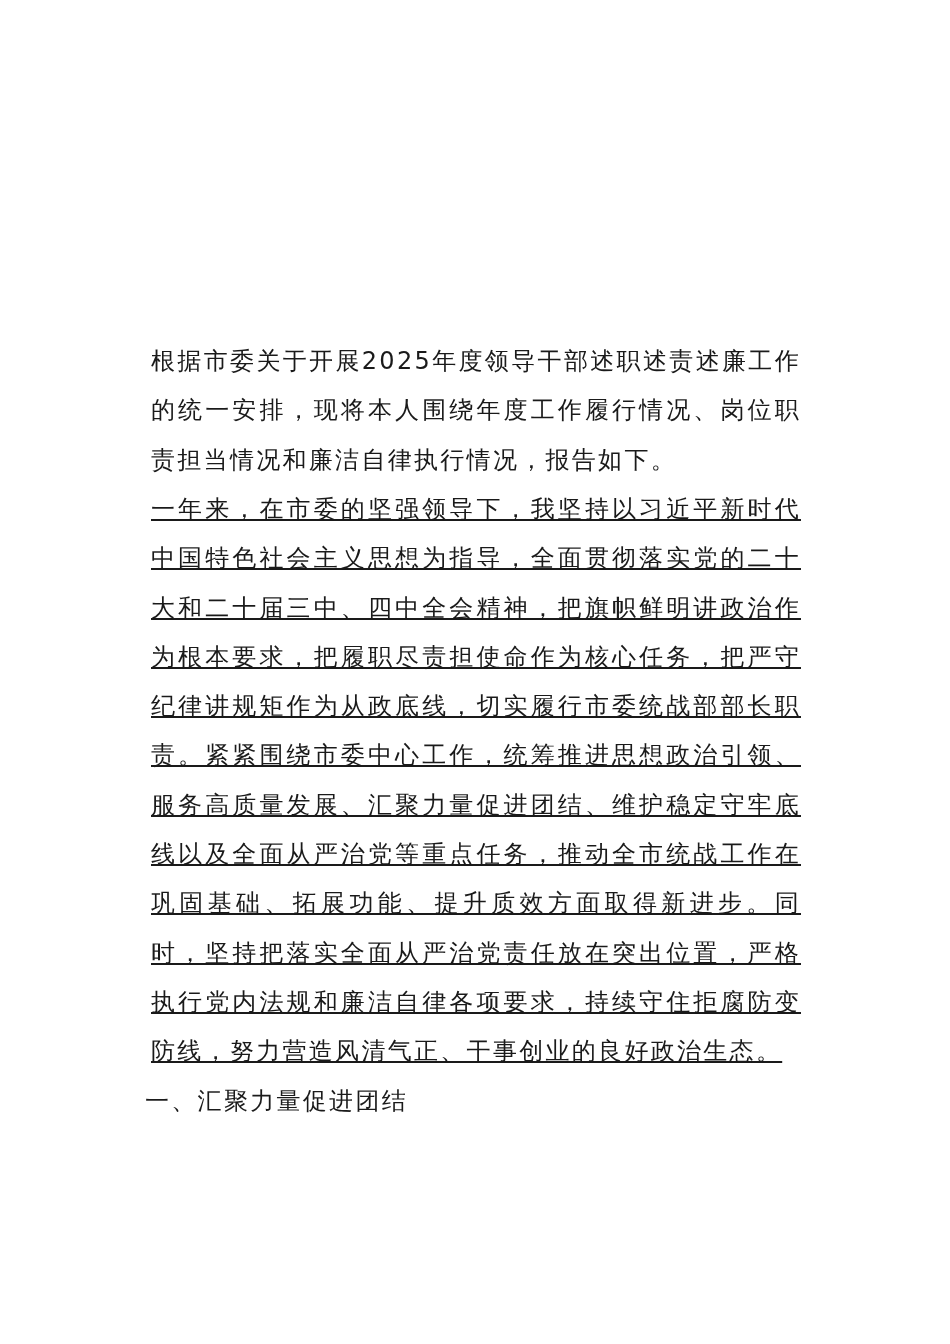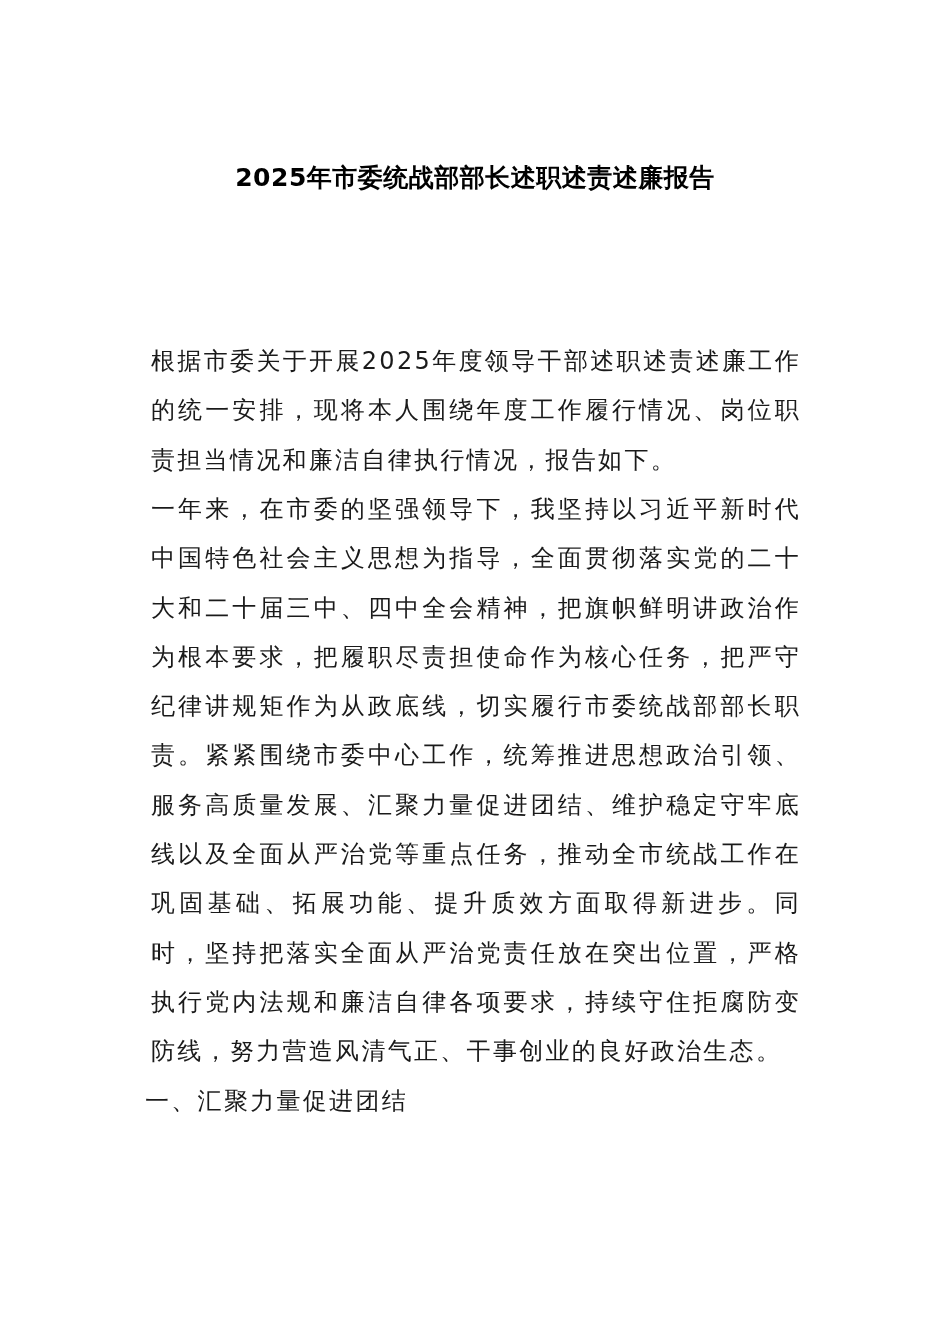--- a/index.html
+++ b/index.html
@@ -40,32 +40,31 @@
       left: 145px;
       width: 662px;
       font-size: 24px;
       line-height: 49.3px;
       letter-spacing: 2.3px;
       color: #1a1a1a;
       text-align: justify;
       text-justify: inter-character;
     }
     .p1 { top: 331px; }
-    .p2 { top: 479px; }
+    .p2 { top: 479px; text-decoration: underline; }
     .h1 { top: 1077px; }
     .h2 { top: 1126px; left: 137px; }
     .body-text p {
       margin: 6px;
     }
   </style>
 </head>
 <body>
 
 <div class="page">
-  <div class="title">2025年市委统战部部长述职述责述廉报告</div>
 
   <div class="body-text p1">
     <p>根据市委关于开展2025年度领导干部述职述责述廉工作的统一安排，现将本人围绕年度工作履行情况、岗位职责担当情况和廉洁自律执行情况，报告如下。</p>
   </div>
 
   <div class="body-text p2">
     <p>一年来，在市委的坚强领导下，我坚持以习近平新时代中国特色社会主义思想为指导，全面贯彻落实党的二十大和二十届三中、四中全会精神，把旗帜鲜明讲政治作为根本要求，把履职尽责担使命作为核心任务，把严守纪律讲规矩作为从政底线，切实履行市委统战部部长职责。紧紧围绕市委中心工作，统筹推进思想政治引领、服务高质量发展、汇聚力量促进团结、维护稳定守牢底线以及全面从严治党等重点任务，推动全市统战工作在巩固基础、拓展功能、提升质效方面取得新进步。同时，坚持把落实全面从严治党责任放在突出位置，严格执行党内法规和廉洁自律各项要求，持续守住拒腐防变防线，努力营造风清气正、干事创业的良好政治生态。</p>
   </div>
 
   <div class="body-text h1">一、汇聚力量促进团结</div>

